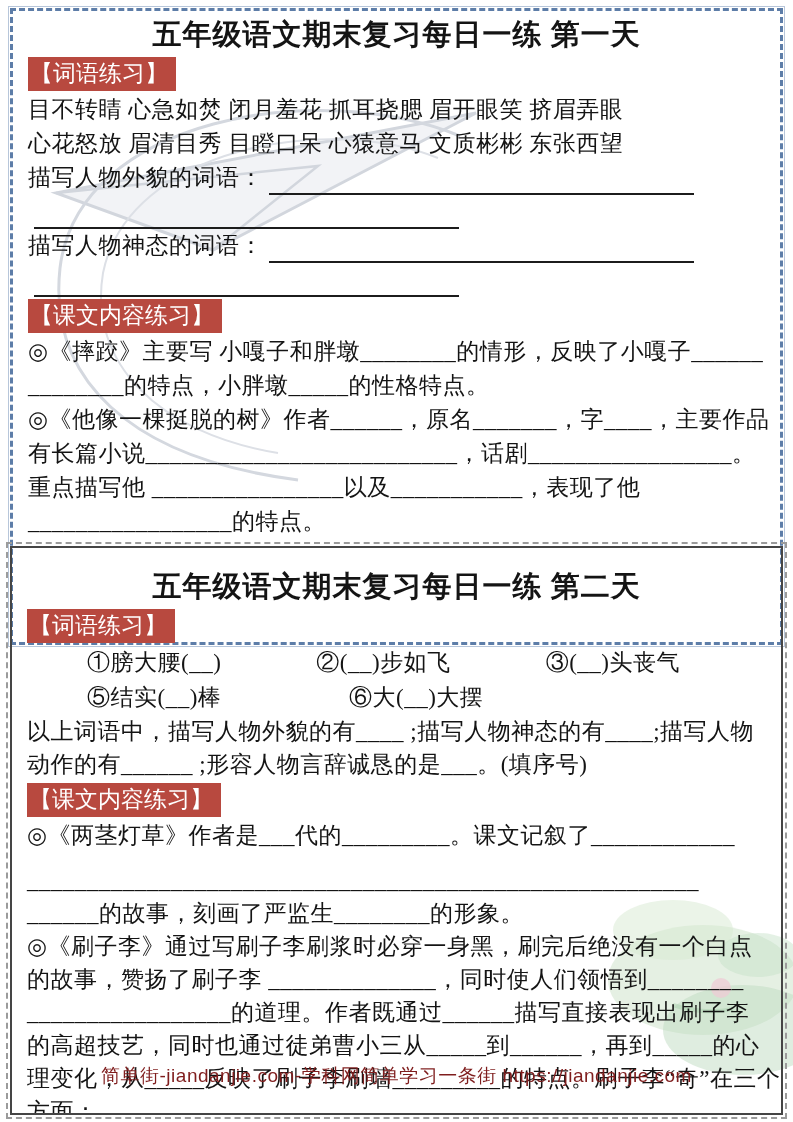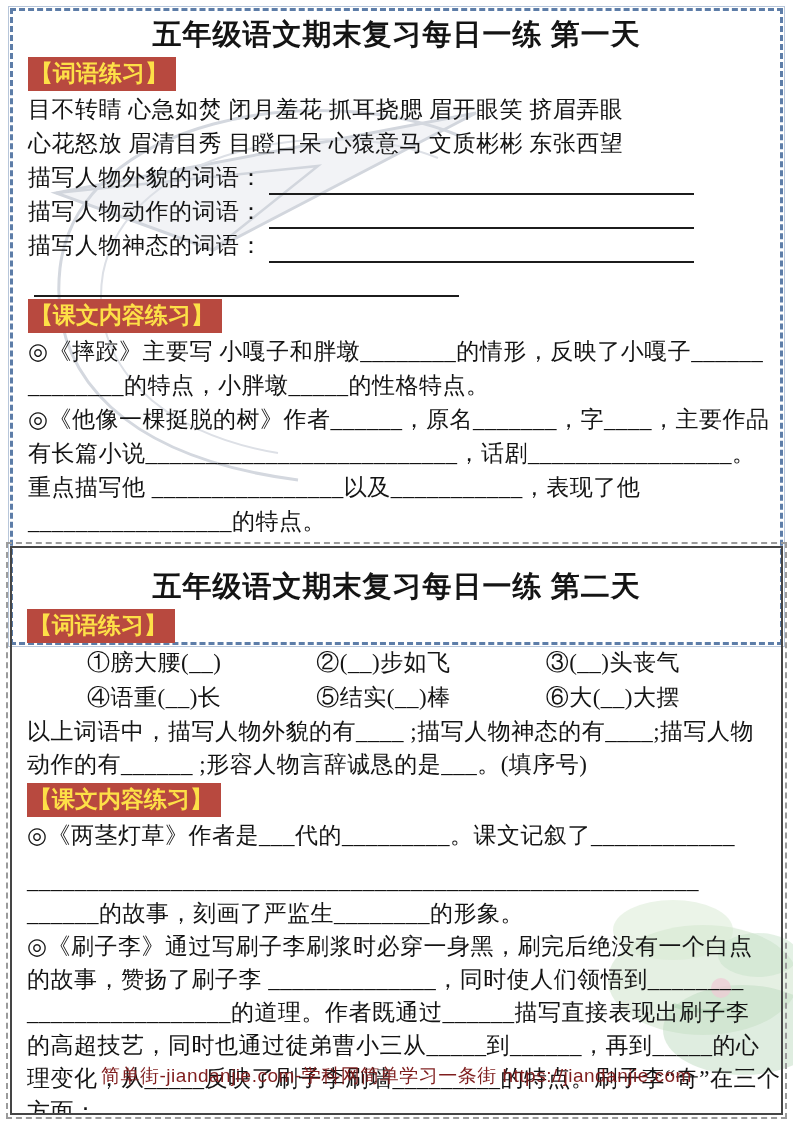--- a/index.html
+++ b/index.html
@@ -20,22 +20,22 @@
     left:10px;top:546px;width:773px;height:569px;
     border:2px solid #454545;
     outline:2px dashed #9b9b9b;outline-offset:2px;
     padding:19px 15px 2px 15px;
   }
   .ptitle{
     text-align:center;font-size:29px;font-weight:bold;
     letter-spacing:1px;line-height:38px;margin:0 0 2px 0;white-space:nowrap;
   }
   .badge{
-    display:inline-block;background:#b8493f;color:#fde047;
-    font-size:23px;font-weight:bold;line-height:30px;
+    display:inline-block;background:#b8493f;color:#ffffff;
+    font-size:23px;font-weight:normal;line-height:30px;
     padding:2px 8px 2px 2px;margin:2px 0 2px 0;white-space:nowrap;
   }
   .ln{font-size:23px;line-height:34px;white-space:nowrap;letter-spacing:0.5px;}
   .panel-day2 .ln{line-height:33px;}
   .frow{display:flex;align-items:flex-end;height:34px;font-size:23px;letter-spacing:0.5px;}
   .frow .flabel{white-space:nowrap;line-height:34px;}
   .fline{width:425px;height:27px;border-bottom:2px solid #1c1c1c;margin-left:6px;}
   .igrid{display:flex;padding-left:60px;font-size:23px;line-height:35px;letter-spacing:0.5px;gap:9px;}
   .icell{width:253px;white-space:nowrap;}
   .gapline{margin-top:12px;}
@@ -75,21 +75,20 @@
   </div>
 
   <div class="ln">目不转睛 心急如焚 闭月羞花 抓耳挠腮 眉开眼笑 挤眉弄眼</div>
   <div class="ln">心花怒放 眉清目秀 目瞪口呆 心猿意马 文质彬彬 东张西望</div>
 
   <div class="frow">
     <span class="flabel">描写人物外貌的词语：</span>
     <div class="fline"></div>
   </div>
   <div class="frow">
-    <span class="flabel">描写人物动作的词语：</span>
     <div class="fline"></div>
   </div>
   <div class="frow">
     <span class="flabel">描写人物神态的词语：</span>
     <div class="fline"></div>
   </div>
   <div class="frow">
     <div class="fline"></div>
   </div>
 
@@ -111,21 +110,20 @@
   <div>
     <span class="badge">【词语练习】</span>
   </div>
 
   <div class="igrid">
     <div class="icell">①膀大腰(__)</div>
     <div class="icell">②(__)步如飞</div>
     <div class="icell">③(__)头丧气</div>
   </div>
   <div class="igrid">
-    <div class="icell">④语重(__)长</div>
     <div class="icell">⑤结实(__)棒</div>
     <div class="icell">⑥大(__)大摆</div>
   </div>
 
   <div class="ln">以上词语中，描写人物外貌的有____ ;描写人物神态的有____;描写人物</div>
   <div class="ln">动作的有______ ;形容人物言辞诚恳的是___。(填序号)</div>
 
   <div>
     <span class="badge">【课文内容练习】</span>
   </div>

